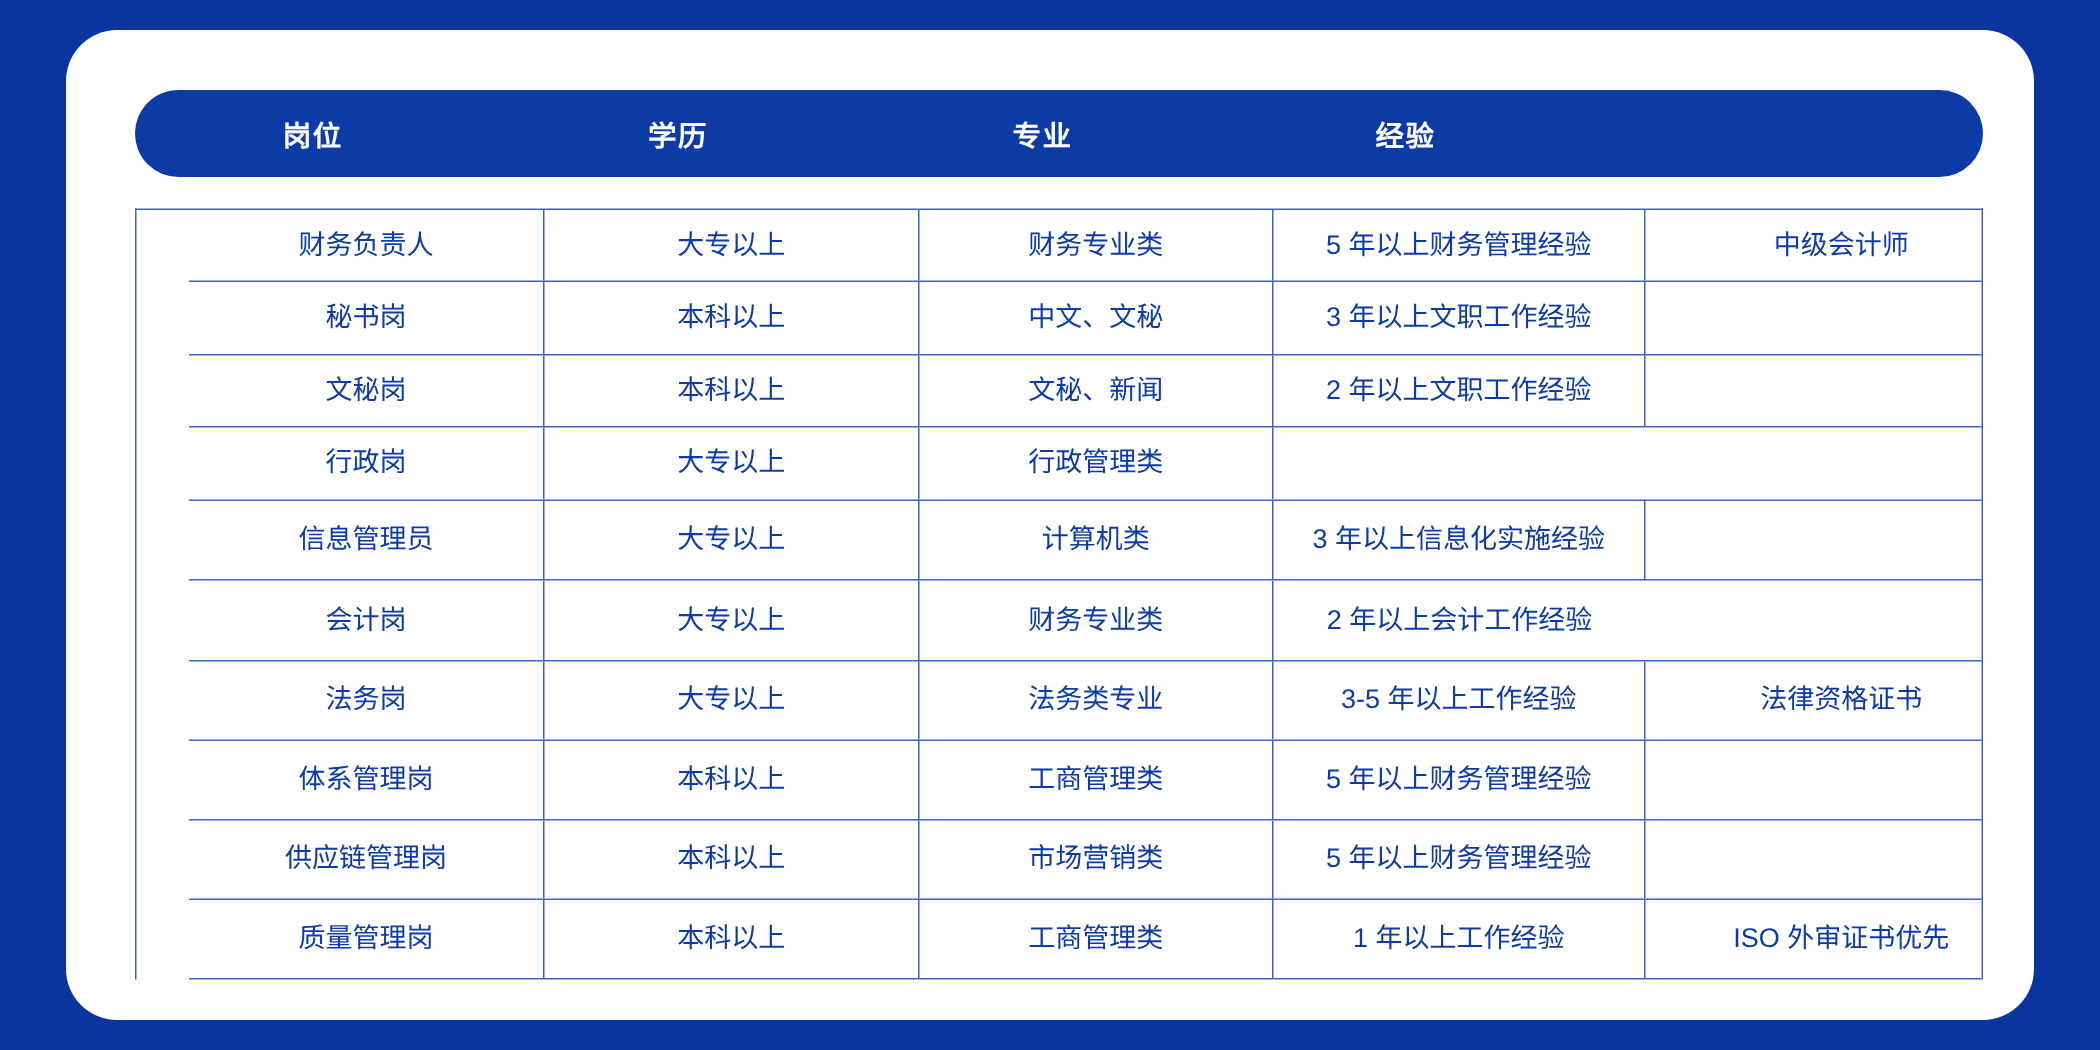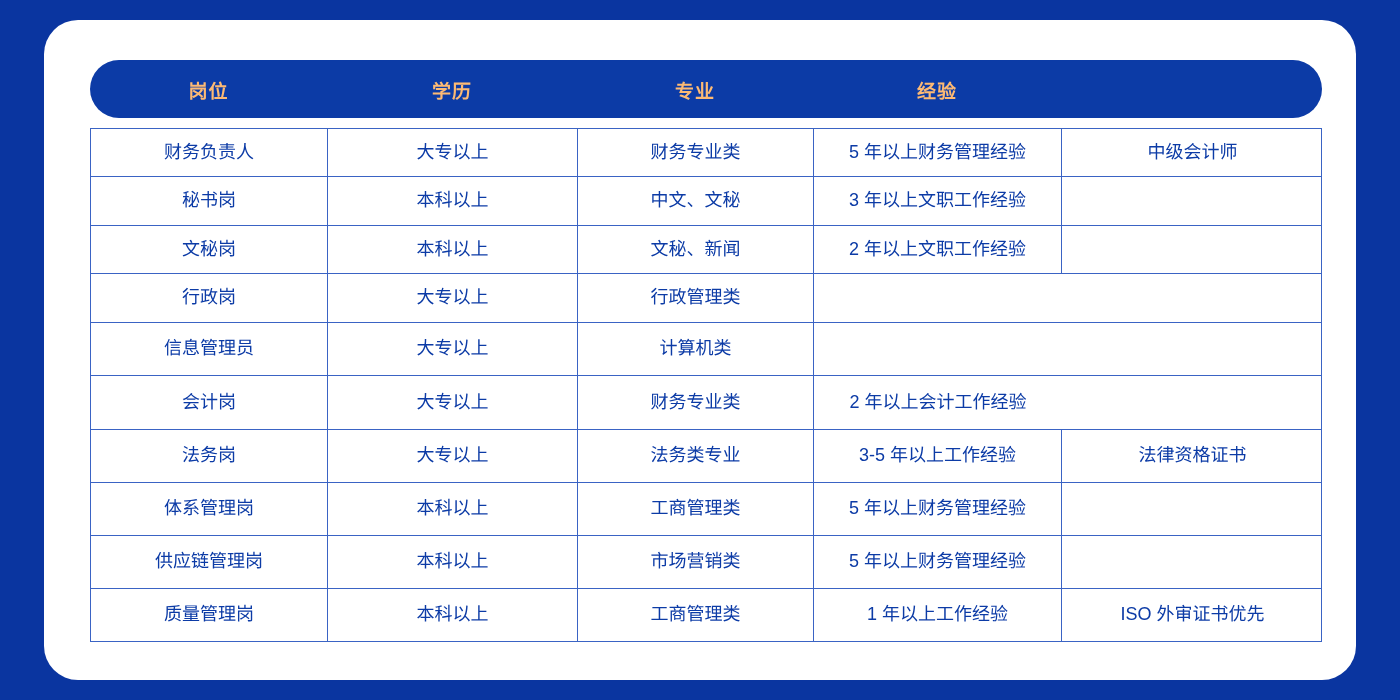--- a/index.html
+++ b/index.html
@@ -29,40 +29,41 @@
     top: 40px;
     width: 1232px;
   }
   
   .thead {
     display: flex;
     background: #0c3ba6;
     border-radius: 34px;
     height: 58px;
     align-items: center;
-    color: #fdba74;
+    color: #ffffff;
     font-size: 19px;
     font-weight: bold;
     letter-spacing: 1px;
   }
   .thead .th {
     text-align: center;
     flex: 0 0 auto;
   }
   .c1 { width: 237px; }
   .c2 { width: 250px; }
   .c3 { width: 236px; }
   .c4 { width: 248px; }
   .c5 { width: 261px; }
 
   .tbody {
-    margin-top: 10px;
+    margin-top: 21px;
     border: 1px solid #3a63c4;
     border-bottom: none;
     box-sizing: border-box;
+    padding-left: 35px;
   }
   .row {
     display: flex;
     border-bottom: 1px solid #3a63c4;
   }
   .row .td {
     flex: 0 0 auto;
     text-align: center;
     color: #0c3ba6;
     font-size: 18px;
@@ -125,20 +126,21 @@
         <div class="td c1">行政岗</div>
         <div class="td c2">大专以上</div>
         <div class="td c3">行政管理类</div>
         <div class="td c5"></div>
       </div>
 
       <div class="row h-c">
         <div class="td c1">信息管理员</div>
         <div class="td c2">大专以上</div>
         <div class="td c3">计算机类</div>
+        <div class="td c4">3 年以上信息化实施经验</div>
         <div class="td c5"></div>
       </div>
 
       <div class="row h-d">
         <div class="td c1">会计岗</div>
         <div class="td c2">大专以上</div>
         <div class="td c3">财务专业类</div>
         <div class="td c4">2 年以上会计工作经验</div>
       </div>
 

